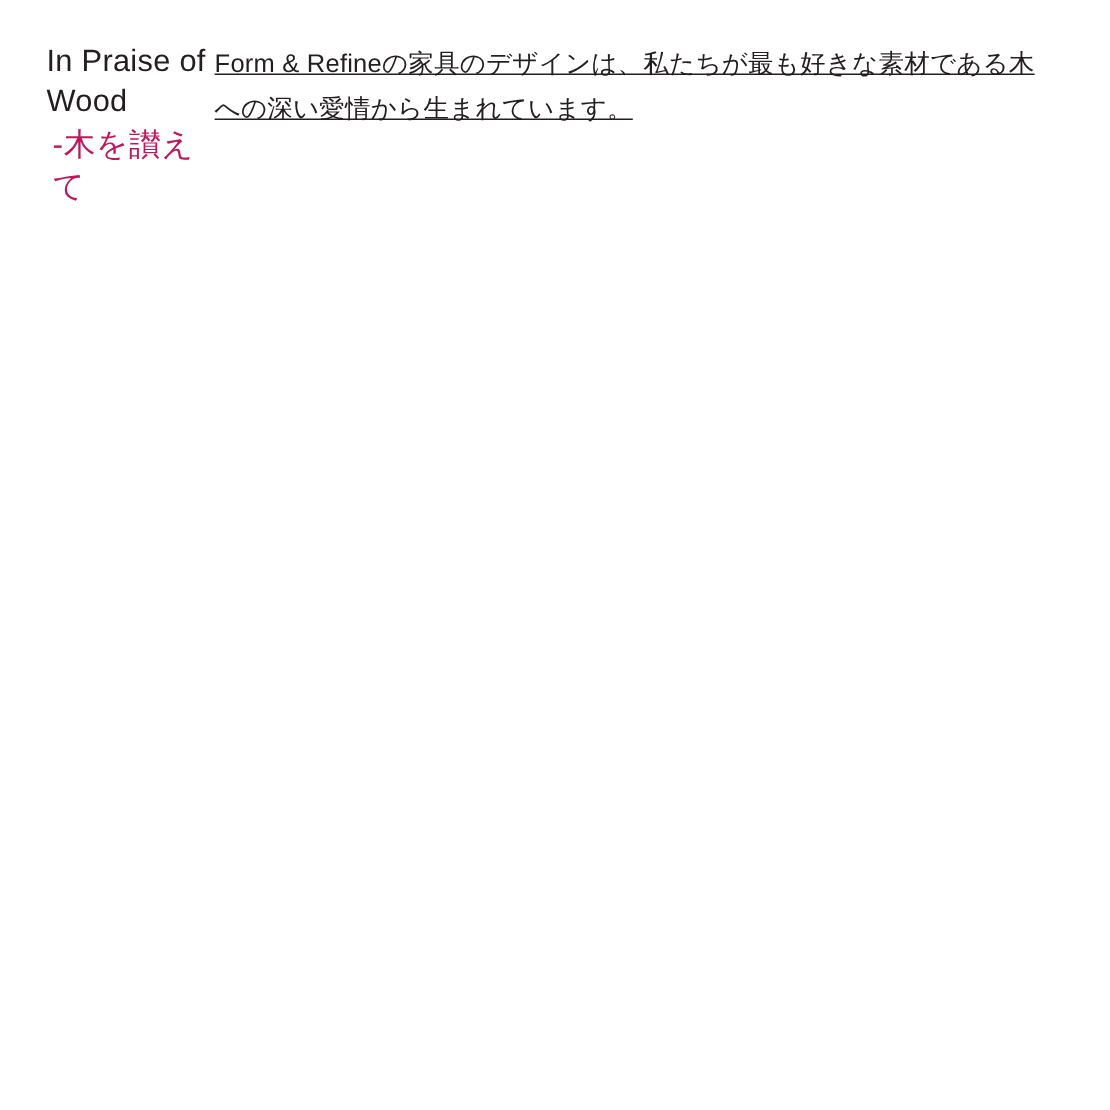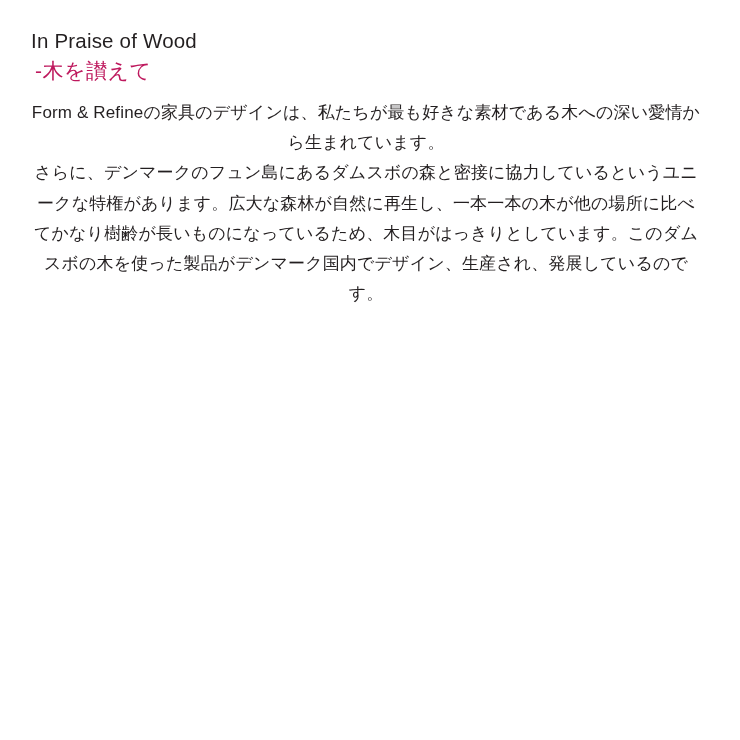--- a/index.html
+++ b/index.html
@@ -13,21 +13,21 @@
     font-family: "Liberation Sans", "DejaVu Sans", sans-serif;
     color: #231f20;
     overflow: hidden;
   }
   .page {
     width: 732px;
     height: 740px;
     box-sizing: border-box;
     padding: 28px 30px 20px 30px;
     display: flex;
-    flex-direction: column;
+    flex-direction: row;
   }
   .title-block {
     margin: 0 0 14px 0;
   }
   .title-en {
     font-size: 20.5px;
     line-height: 1.3;
     letter-spacing: 0.2px;
     color: #231f20;
     margin: 0 0 2px 1px;
@@ -42,35 +42,35 @@
     font-weight: 400;
   }
   .body-copy {
     font-size: 17px;
     line-height: 1.78;
     letter-spacing: 0.15px;
     color: #231f20;
   }
   .para {
     margin: 0 0 0 0;
-    text-align: center;
+    text-align: left;
     text-justify: inter-character;
+    text-decoration: underline;
   }
   .para + .para {
     margin-top: 0px;
   }
 </style>
 </head>
 <body>
 
 <div class="page">
 
   <div class="title-block">
     <h1 class="title-en">In Praise of Wood</h1>
     <h2 class="title-ja">‐木を讃えて</h2>
   </div>
 
   <div class="body-copy">
     <p class="para">Form &amp; Refineの家具のデザインは、私たちが最も好きな素材である木への深い愛情から生まれています。</p>
-    <p class="para">さらに、デンマークのフュン島にあるダムスボの森と密接に協力しているというユニークな特権があります。広大な森林が自然に再生し、一本一本の木が他の場所に比べてかなり樹齢が長いものになっているため、木目がはっきりとしています。このダムスボの木を使った製品がデンマーク国内でデザイン、生産され、発展しているのです。</p>
   </div>
 
 </div>
 
 </body></html>

